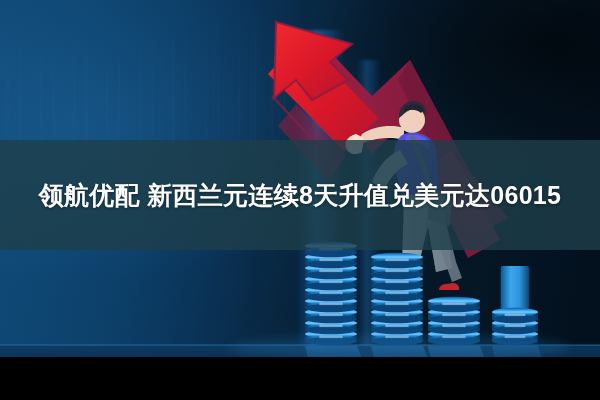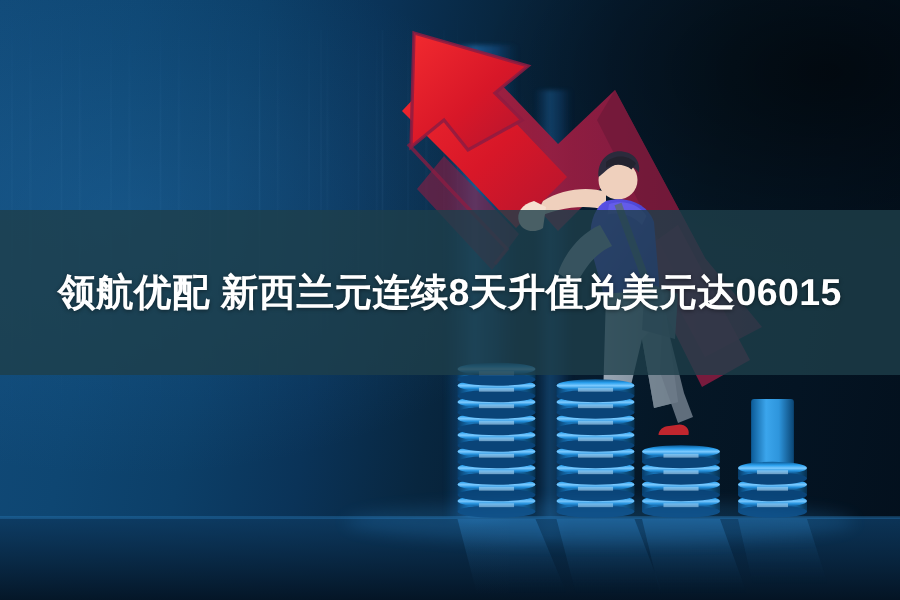--- a/index.html
+++ b/index.html
@@ -3,24 +3,24 @@
 <meta charset="utf-8">
 <style>
   html, body {
     margin: 0;
     padding: 0;
     background: #000;
   }
   #stage {
     position: relative;
     width: 600px;
-    height: 400px;
+    height: 357px;
     overflow: hidden;
     font-family: "Liberation Sans", sans-serif;
-    background: #3b82f6;
+    background: #0f766e;
   }
 
   
   .bg-base {
     position: absolute;
     inset: 0;
     background: linear-gradient(100deg,
         #114a78 0%,
         #0e4672 14%,
         #0c3f68 26%,

